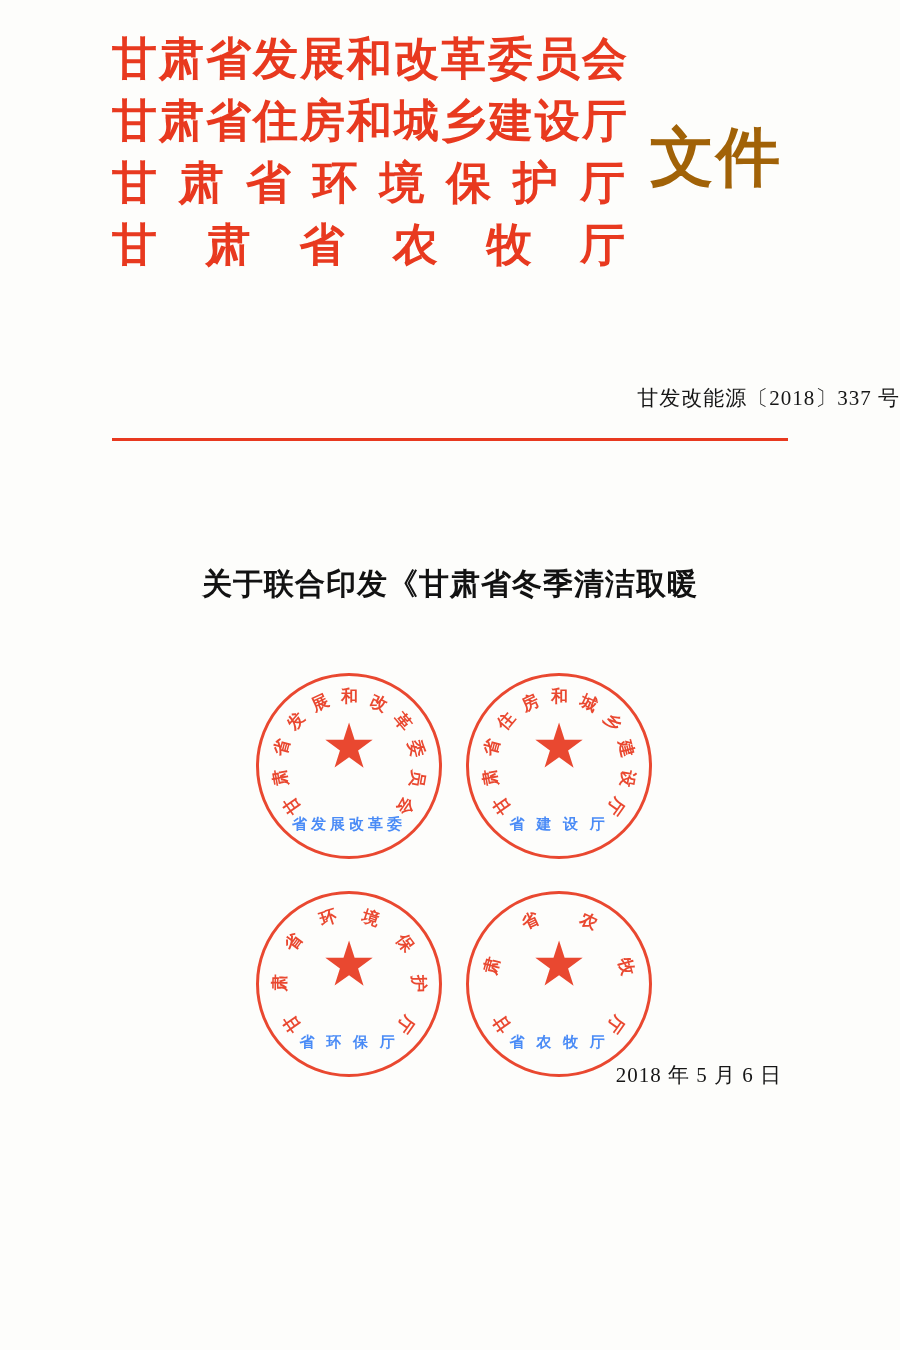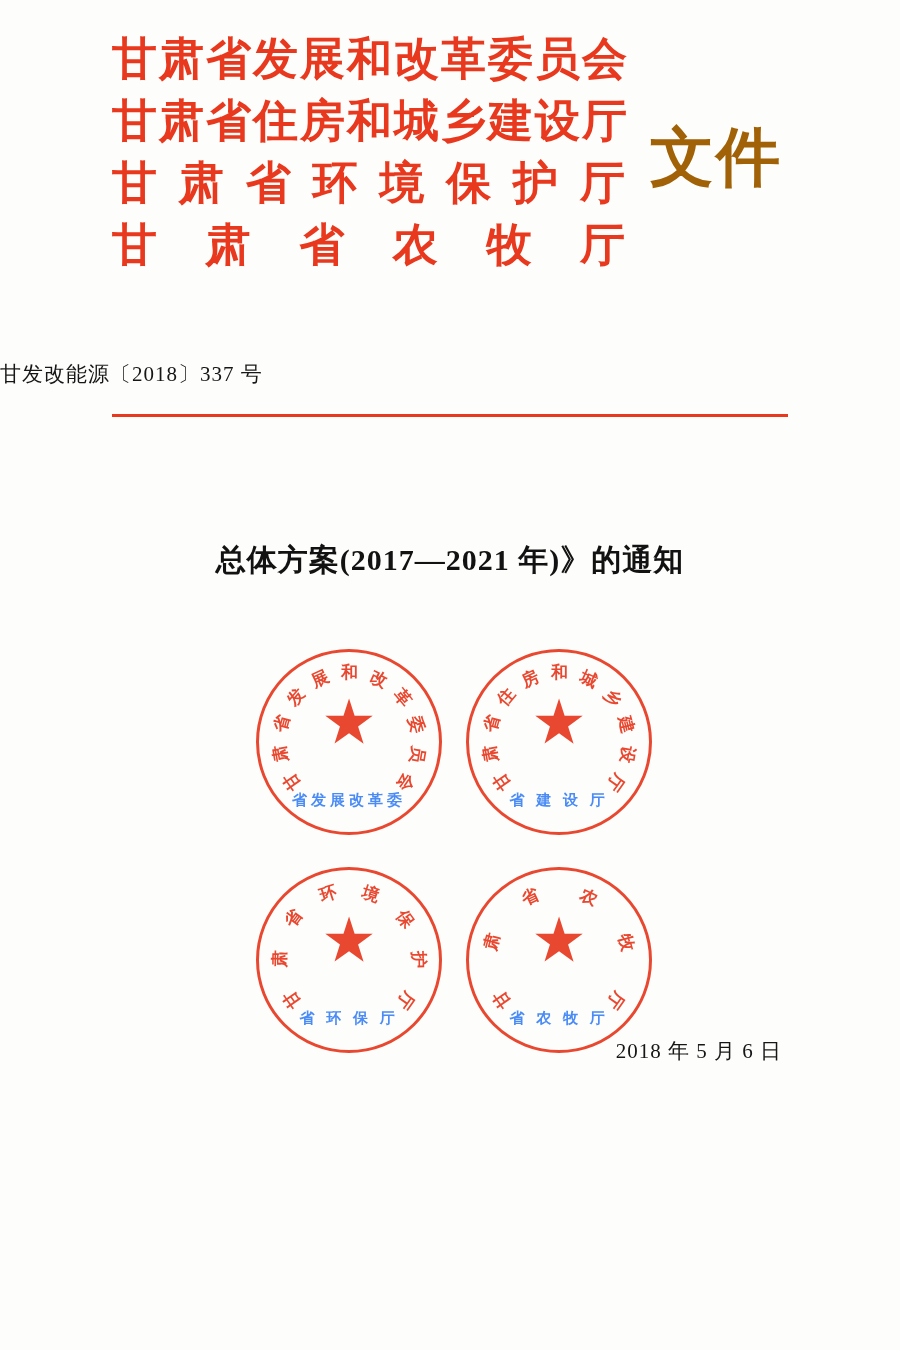--- a/index.html
+++ b/index.html
@@ -57,25 +57,25 @@
     color: #a16207;
     font-weight: bold;
     font-size: 64px;
     line-height: 72px;
     letter-spacing: 2px;
     white-space: nowrap;
   }
 
   
   .docnum {
-    text-align: left;
+    text-align: right;
     font-size: 21px;
     letter-spacing: 1px;
     color: #161616;
-    margin-top: 92px;
+    margin-top: 116px;
   }
   .red-rule {
     width: 676px;
     height: 3px;
     background: #e8391f;
     margin: 26px auto 0 auto;
   }
 
   
   .title {
@@ -231,21 +231,21 @@
           <span>厅</span>
         </div>
     </div>
     <div class="lh-wen">文件</div>
   </div>
 
   <div class="docnum">甘发改能源〔2018〕337 号</div>
   <div class="red-rule"></div>
 
   <div class="title">
-    <div>总体方案(2017—2021 年)》的通知</div>
+    <div>关于联合印发《甘肃省冬季清洁取暖</div>
   </div>
 
   <div class="body-block">
   </div>
 
   <div class="seals">
     <div class="seal" id="seal-1">
       <div class="arc-text">
           <span style="transform: rotate(-215deg) translate(72px) rotate(90deg) translate(-8px, -9px);">甘</span>
           <span style="transform: rotate(-190deg) translate(72px) rotate(90deg) translate(-8px, -9px);">肃</span>

